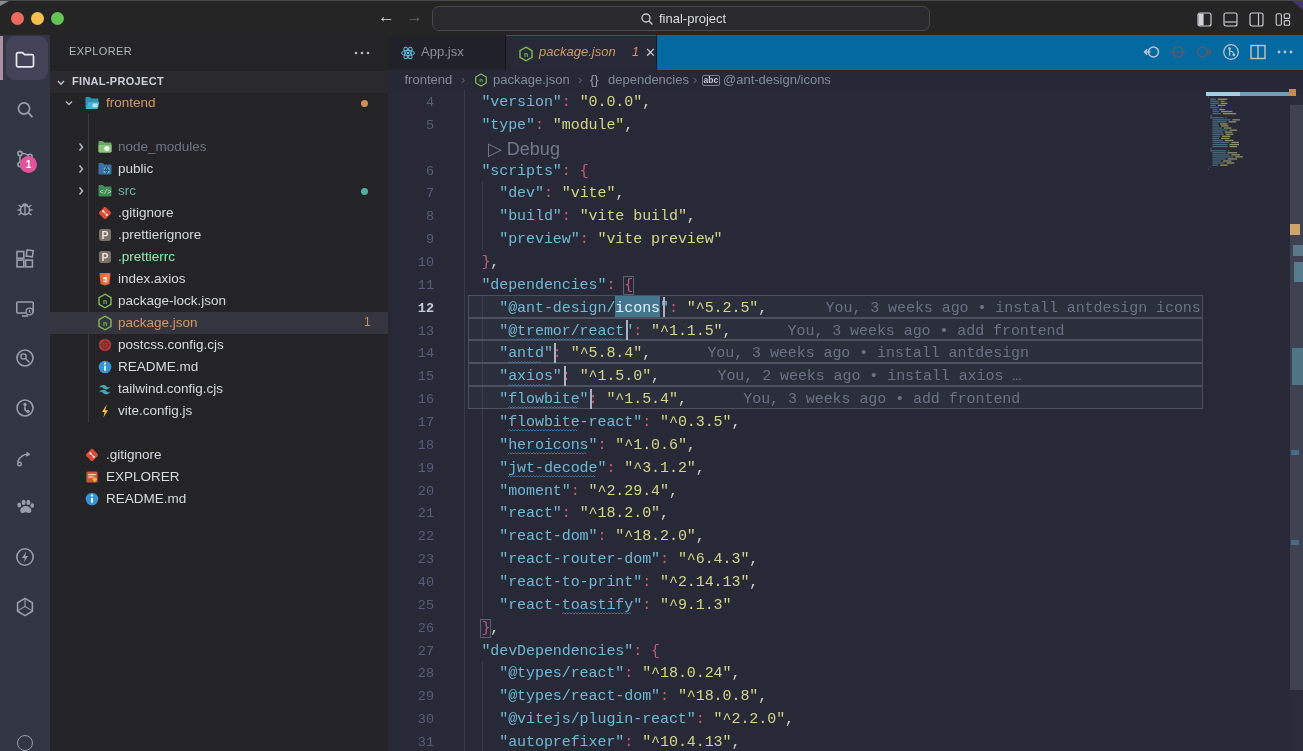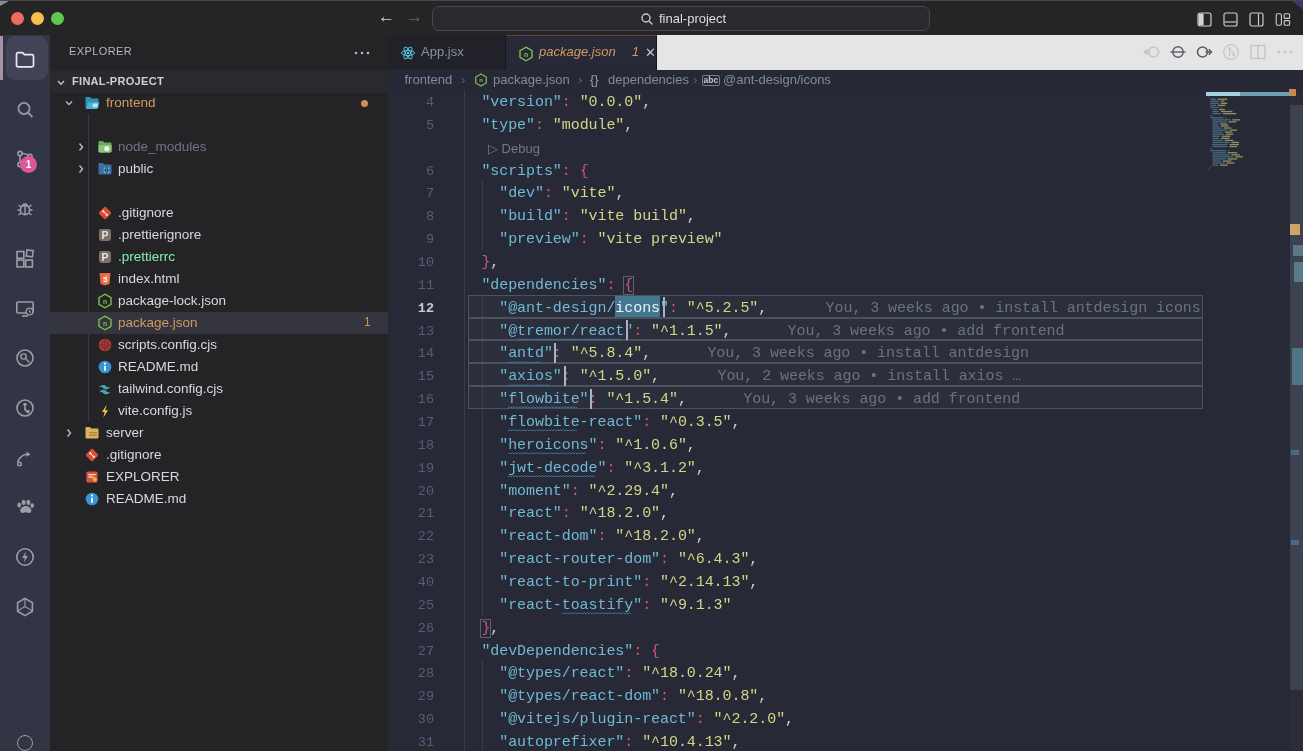--- a/index.html
+++ b/index.html
@@ -30,42 +30,42 @@
 #tree{position:absolute;left:-50px;top:0;width:388px;height:658px}
 .trow{position:absolute;left:0;width:388px;height:22px;font-size:13.5px}
 .trow.tsel2::before{content:"";position:absolute;left:50px;top:0;width:338px;height:22px;background:#34353f}
 .chev{position:absolute;top:0}
 .ticon{position:absolute;top:3px;width:16px;height:16px}
 .tlbl{position:absabsolute;position:absolute;top:3px;white-space:pre}
 .dot{position:absolute;left:361px;top:8px;width:7px;height:7px;border-radius:50%}
 .numb{position:absolute;left:364px;top:3px;color:#cf8e54;font-size:12px}
 #treeguide{position:absolute;left:38px;top:79px;width:1px;height:308px;background:#3a3b47}
 
-#tabbar{position:absolute;left:388px;top:35px;width:915px;height:35px;background:#e5e5e5}
+#tabbar{position:absolute;left:388px;top:35px;width:915px;height:35px;background:#0369a1}
 .tab{position:absolute;top:0;height:35px;font-size:13px}
 #tab1{left:0;width:118px;background:#212229;border-right:1px solid #15161d}
 #tab2{left:118px;width:151px;background:#272a36;border-right:1px solid #15161d;border-top:1.5px solid #6e3c50}
 .tabico{position:absolute;left:12px;top:10px;width:16px;height:16px}
 #tab1 span.tname{position:absolute;left:33px;top:9px;color:#8b909b}
 #tab2 span.tname{position:absolute;left:33px;top:8px;color:#d19a62;font-style:italic}
 #tab2 .tnum{position:absolute;left:126px;top:9px;color:#d19a62;font-style:italic;font-size:12.5px}
 #tab2 .tx{position:absolute;left:139px;top:9px;color:#c3c6ce;font-size:13px}
 .eact{position:absolute;top:8px}
 #breadcrumb{position:absolute;left:388px;top:70px;width:915px;height:20px;background:#262935;font-size:13px;color:#838b99}
 #breadcrumb span{position:absolute;top:2px;white-space:pre}
 
 #editor{position:absolute;left:388px;top:90px;width:915px;height:661px;background:#272a36;overflow:hidden}
 .grow{position:absolute;left:0;width:46px;height:22.86px;line-height:22.86px;text-align:right;color:#565d78;font-family:"Liberation Mono",monospace;font-size:13.5px}
 .grow.on{color:#c6cbdc;font-weight:bold}
 .crow{position:absolute;left:75.5px;height:22.86px;line-height:22.86px;white-space:pre;font-family:"Liberation Mono",monospace;font-size:15px;letter-spacing:-.07px;color:#c3c7ce}
 .tk{color:#6fb8d6}.tp{color:#d15874}.ts{color:#d3d687}.tc{color:#cdd0c0}
 .tb{color:#cd5480}
 .tbx{color:#cd5480;outline:1px solid #5a6078;outline-offset:0px}
 .tsel{color:#e2f2fb}
-.lens{font-family:"Liberation Sans",sans-serif;font-size:13px;color:#717889;letter-spacing:0}
+.lens{font-family:"Liberation Sans",sans-serif;font-size:18px;color:#717889;letter-spacing:0}
 .blame{position:absolute;top:0;color:#6b7283;letter-spacing:-.07px}
 .bbox{position:absolute;left:80px;width:735px;border:1px solid #4c5160;margin-top:-1px;background:rgba(140,150,180,0.045)}
 .ig{position:absolute;width:1px;background:rgba(255,255,255,0.09)}
 .cur{position:absolute;width:2px;height:20px;background:#aab2c5}
 .sq{position:absolute}
 
 #minimap{position:absolute;left:1205px;top:90px;width:85px;height:661px;background:#272a36}
 #mmbar{position:absolute;left:1px;top:1.8px;width:83.5px;height:4px;background:linear-gradient(90deg,#a3d1e0 0 34px,#6f9fb4 34px 100%)}
 #sbarstrip{position:absolute;left:1289.5px;top:90px;width:13.5px;height:661px;background:#2a2d39}
 #sbslider{position:absolute;left:1289.5px;top:105px;width:13.5px;height:585px;background:#3e4250}
@@ -214,20 +214,31 @@
           <svg class="chev" style="left:76px" width="10" height="22" viewBox="0 0 10 22">
             <path d="M3.5 7.5l3 3.5-3 3.5" fill="none" stroke="#b2b6c0" stroke-width="1.5"></path>
           </svg>
           <span class="ticon" style="left:97px"><svg width="16" height="16" viewBox="0 0 16 16">
               <path d="M1.5 3.2c0-.7.5-1.2 1.2-1.2h3.1l1.5 1.6h6c.7 0 1.2.5 1.2 1.2v7.4c0 .7-.5 1.2-1.2 1.2H2.7c-.7 0-1.2-.5-1.2-1.2z" fill="#3d6ea6"></path>
               <circle cx="9.6" cy="9.2" r="3.2" fill="#55c3de"></circle>
               <path d="M6.4 9.2h6.4M9.6 6a4.9 4.9 0 010 6.4M9.6 6a4.9 4.9 0 000 6.4" stroke="#1e2633" stroke-width=".8" fill="none"></path>
             </svg></span>
           <span class="tlbl" style="left:118px;color:#d6d9de">public</span>
         </div>
+        <div class="trow" style="top:145px">
+          <svg class="chev" style="left:76px" width="10" height="22" viewBox="0 0 10 22">
+            <path d="M3.5 7.5l3 3.5-3 3.5" fill="none" stroke="#b2b6c0" stroke-width="1.5"></path>
+          </svg>
+          <span class="ticon" style="left:97px"><svg width="16" height="16" viewBox="0 0 16 16">
+              <path d="M1.5 3.2c0-.7.5-1.2 1.2-1.2h3.1l1.5 1.6h6c.7 0 1.2.5 1.2 1.2v7.4c0 .7-.5 1.2-1.2 1.2H2.7c-.7 0-1.2-.5-1.2-1.2z" fill="#3f8d54"></path>
+              <text x="8.6" y="11.4" font-size="6.4" fill="#d6f2da" text-anchor="middle" font-family="Liberation Mono">&lt;/&gt;</text>
+            </svg></span>
+          <span class="tlbl" style="left:118px;color:#63b3a4">src</span>
+          <span class="dot" style="background:#4fb0a2"></span>
+        </div>
         <div class="trow" style="top:167px">
           <span class="ticon" style="left:97px"><svg width="16" height="16" viewBox="0 0 16 16">
               <rect x="3.2" y="3.2" width="9.6" height="9.6" rx="1.8" transform="rotate(45 8 8)" fill="#dd4c35"></rect>
               <circle cx="6.3" cy="6.3" r="1.1" fill="#fff"></circle>
               <circle cx="9.8" cy="9.8" r="1.1" fill="#fff"></circle>
               <path d="M6.9 6.9l2.3 2.3" stroke="#fff" stroke-width="1"></path>
             </svg></span>
           <span class="tlbl" style="left:118px;color:#d6d9de">.gitignore</span>
         </div>
         <div class="trow" style="top:189px">
@@ -243,21 +254,21 @@
               <text x="8" y="12" font-size="10.5" fill="#e8e4e0" text-anchor="middle" font-family="Liberation Sans" font-weight="bold">P</text>
             </svg></span>
           <span class="tlbl" style="left:118px;color:#86efac">.prettierrc</span>
         </div>
         <div class="trow" style="top:233px">
           <span class="ticon" style="left:97px"><svg width="16" height="16" viewBox="0 0 16 16">
               <path d="M2.5 2h11l-1 11L8 14.5 3.5 13z" fill="#e4683c"></path>
               <path d="M8 3.3v10.1l3.7-1.2.8-8.9z" fill="#ef7c51"></path>
               <text x="8" y="10.8" font-size="7.6" fill="#fff" text-anchor="middle" font-family="Liberation Sans" font-weight="bold">5</text>
             </svg></span>
-          <span class="tlbl" style="left:118px;color:#d6d9de">index.html</span>
+          <span class="tlbl" style="left:118px;color:#d6d9de">index.axios</span>
         </div>
         <div class="trow" style="top:255px">
           <span class="ticon" style="left:97px"><svg width="16" height="16" viewBox="0 0 16 16">
               <path d="M8 1.2l6 3.4v6.8l-6 3.4-6-3.4V4.6z" fill="none" stroke="#7ebd54" stroke-width="1.4"></path>
               <text x="8" y="10.6" font-size="6.8" font-weight="bold" fill="#7ebd54" text-anchor="middle" font-family="Liberation Sans">n</text>
             </svg></span>
           <span class="tlbl" style="left:118px;color:#d6d9de">package-lock.json</span>
         </div>
         <div class="trow tsel2" style="top:277px">
           <span class="ticon" style="left:97px"><svg width="16" height="16" viewBox="0 0 16 16">
@@ -266,21 +277,21 @@
             </svg></span>
           <span class="tlbl" style="left:118px;color:#d19a62">package.json</span>
           <span class="numb">1</span>
         </div>
         <div class="trow" style="top:299px">
           <span class="ticon" style="left:97px"><svg width="16" height="16" viewBox="0 0 16 16">
               <circle cx="8" cy="8" r="6.2" fill="#b53a3a"></circle>
               <circle cx="8" cy="8" r="3.4" fill="none" stroke="#7d2828" stroke-width="1.2"></circle>
               <path d="M8 1.8v12.4M1.8 8h12.4" stroke="#7d2828" stroke-width="1.1"></path>
             </svg></span>
-          <span class="tlbl" style="left:118px;color:#d6d9de">scripts.config.cjs</span>
+          <span class="tlbl" style="left:118px;color:#d6d9de">postcss.config.cjs</span>
         </div>
         <div class="trow" style="top:321px">
           <span class="ticon" style="left:97px"><svg width="16" height="16" viewBox="0 0 16 16">
               <circle cx="8" cy="8" r="6.3" fill="#3794d4"></circle>
               <rect x="7.1" y="6.7" width="1.8" height="5" rx=".5" fill="#fff"></rect>
               <circle cx="8" cy="4.6" r="1.1" fill="#fff"></circle>
             </svg></span>
           <span class="tlbl" style="left:118px;color:#d6d9de">README.md</span>
         </div>
         <div class="trow" style="top:365px">
@@ -288,31 +299,20 @@
               <path d="M9.8 1.5L5 9h2.6l-1.2 5.5L11 7.3H8.2z" fill="#f5c242"></path>
             </svg></span>
           <span class="tlbl" style="left:118px;color:#d6d9de">vite.config.js</span>
         </div>
         <div class="trow" style="top:343px">
           <span class="ticon" style="left:97px"><svg width="16" height="16" viewBox="0 0 16 16">
               <path d="M2 7.2c.9-2.2 2.3-3.3 4.2-3.3 2.9 0 3.2 2.1 4.7 2.4 1 .2 1.9-.2 2.6-1.2-.9 2.2-2.3 3.3-4.2 3.3-2.9 0-3.2-2.1-4.7-2.4-1-.2-1.9.2-2.6 1.2z" fill="#44a8b3"></path>
               <path d="M2 12.1c.9-2.2 2.3-3.3 4.2-3.3 2.9 0 3.2 2.1 4.7 2.4 1 .2 1.9-.2 2.6-1.2-.9 2.2-2.3 3.3-4.2 3.3-2.9 0-3.2-2.1-4.7-2.4-1-.2-1.9.2-2.6 1.2z" fill="#44a8b3"></path>
             </svg></span>
           <span class="tlbl" style="left:118px;color:#d6d9de">tailwind.config.cjs</span>
-        </div>
-        <div class="trow" style="top:387px">
-          <svg class="chev" style="left:64px" width="10" height="22" viewBox="0 0 10 22">
-            <path d="M3.5 7.5l3 3.5-3 3.5" fill="none" stroke="#b2b6c0" stroke-width="1.5"></path>
-          </svg>
-          <span class="ticon" style="left:84px"><svg width="16" height="16" viewBox="0 0 16 16">
-              <path d="M1.5 3.2c0-.7.5-1.2 1.2-1.2h3.1l1.5 1.6h6c.7 0 1.2.5 1.2 1.2v7.4c0 .7-.5 1.2-1.2 1.2H2.7c-.7 0-1.2-.5-1.2-1.2z" fill="#d9b35c"></path>
-              <rect x="5" y="7" width="8" height="1.3" fill="#a8863c"></rect>
-              <rect x="5" y="9.5" width="8" height="1.3" fill="#a8863c"></rect>
-            </svg></span>
-          <span class="tlbl" style="left:106px;color:#d6d9de">server</span>
         </div>
         <div class="trow" style="top:409px">
           <span class="ticon" style="left:84px"><svg width="16" height="16" viewBox="0 0 16 16">
               <rect x="3.2" y="3.2" width="9.6" height="9.6" rx="1.8" transform="rotate(45 8 8)" fill="#dd4c35"></rect>
               <circle cx="6.3" cy="6.3" r="1.1" fill="#fff"></circle>
               <circle cx="9.8" cy="9.8" r="1.1" fill="#fff"></circle>
               <path d="M6.9 6.9l2.3 2.3" stroke="#fff" stroke-width="1"></path>
             </svg></span>
           <span class="tlbl" style="left:106px;color:#d6d9de">.gitignore</span>
         </div>

